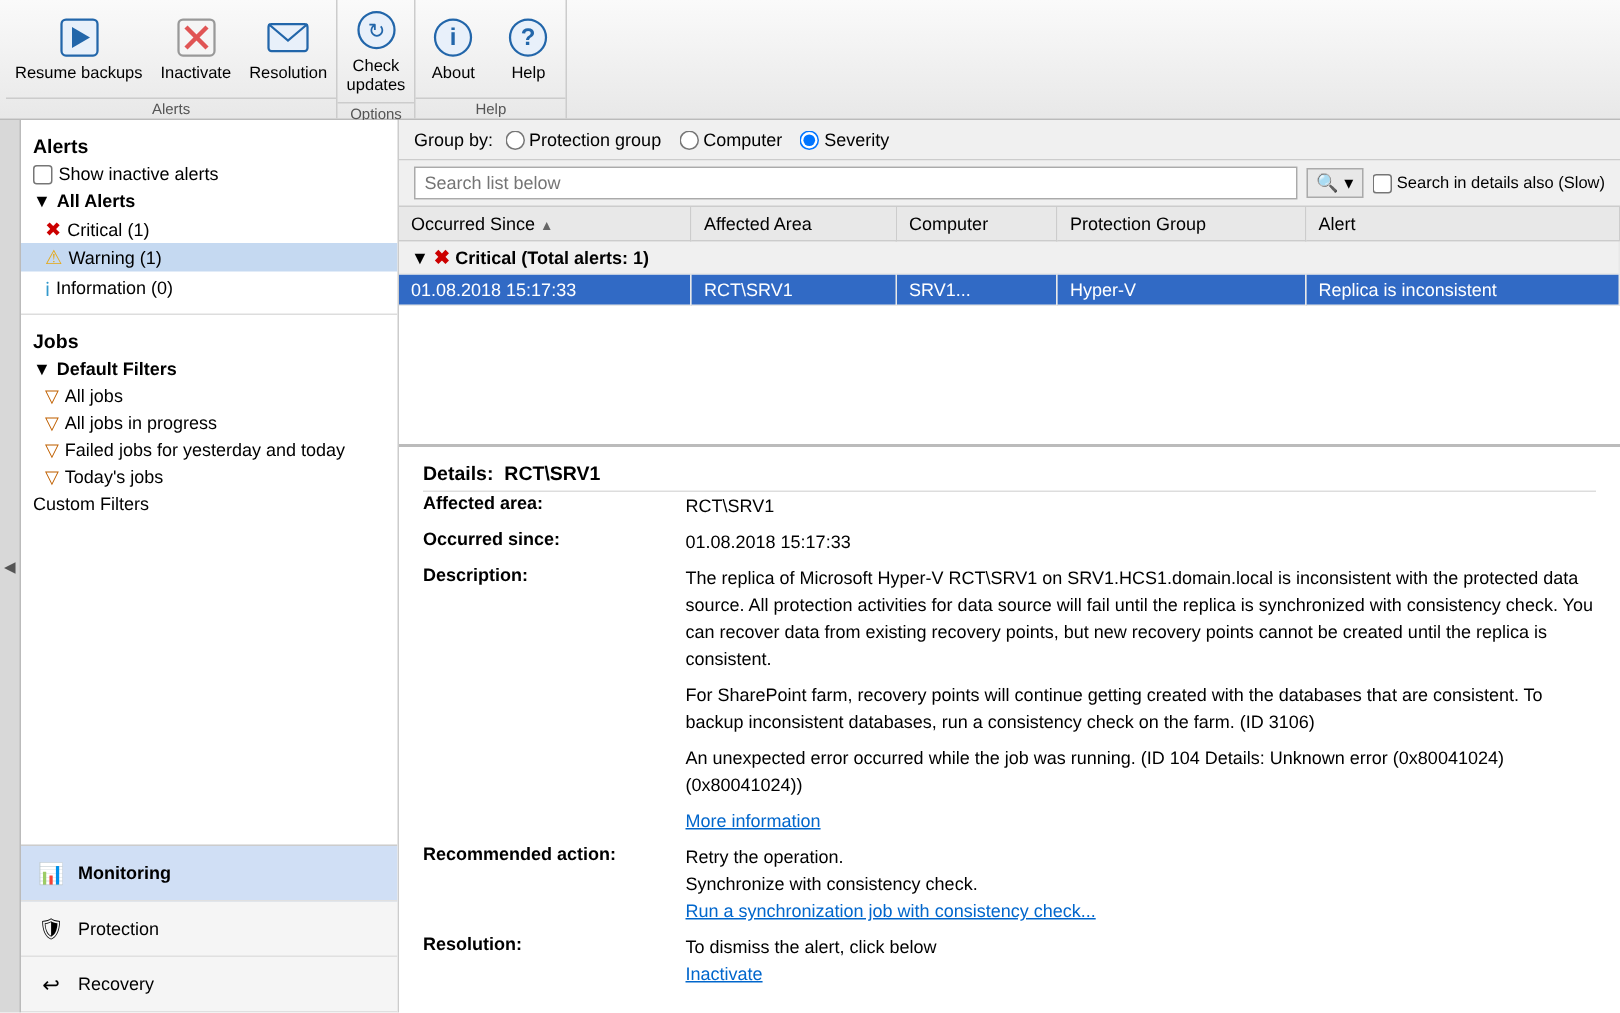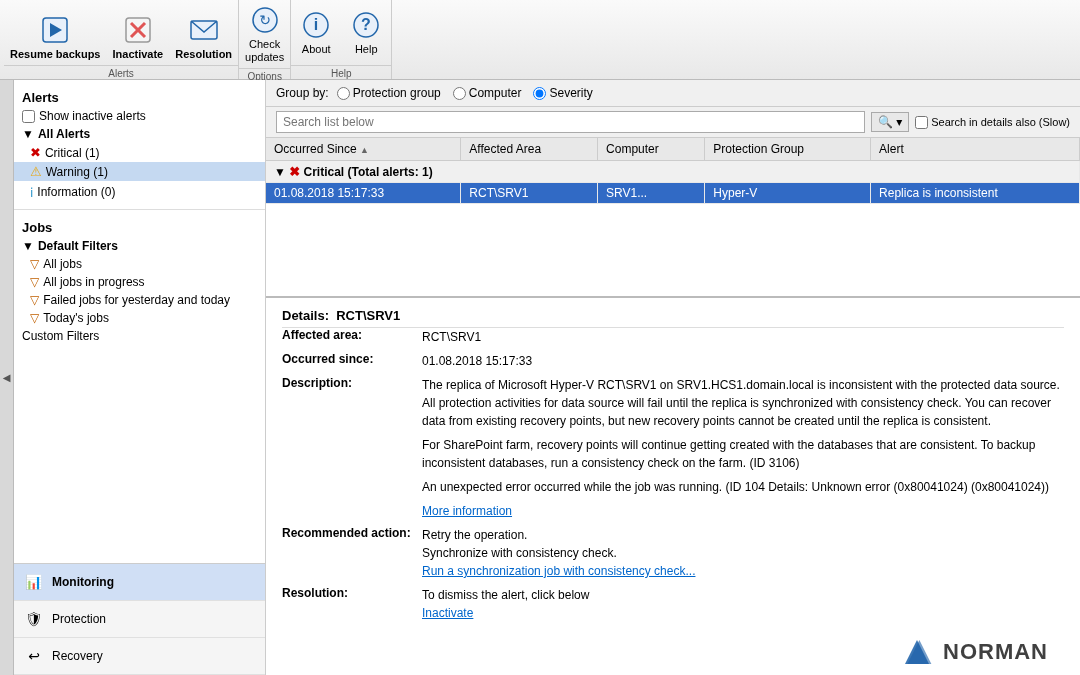--- a/index.html
+++ b/index.html
@@ -252,20 +252,21 @@
       font-weight: bold;
       font-size: 13px;
       margin-bottom: 0;
       border-bottom: 1px solid #ddd;
       padding-bottom: 4px;
     }
     .details-row {
       display: flex;
       margin-bottom: 6px;
       font-size: 12px;
+      gap: 35px;
     }
     .details-label {
       font-weight: bold;
       min-width: 140px;
       padding-right: 8px;
     }
     .details-value {
       flex: 1;
       line-height: 1.5;
     }
@@ -290,21 +291,21 @@
       width: 40px;
       height: 40px;
     }
   </style>
 </head>
 <body>
 
 <div class="toolbar">
 
   <div style="display:flex;flex-direction:column;height:100%;border-right:1px solid #ccc;">
-    <div style="display:flex;flex:1;align-items:flex-end;font-weight:bold;">
+    <div style="display:flex;flex:1;align-items:center;">
       <div class="toolbar-btn">
         <div class="toolbar-icon" style="color:#2266aa;">
           <svg width="32" height="32" viewBox="0 0 32 32">
               <rect x="4" y="4" width="24" height="24" rx="3" fill="#e8f0fa" stroke="#2266aa" stroke-width="1.5"></rect>
               <polygon points="11,9 23,16 11,23" fill="#2266aa"></polygon>
             </svg>
         </div>
         <div class="toolbar-label">Resume
 backups</div>
       </div>

